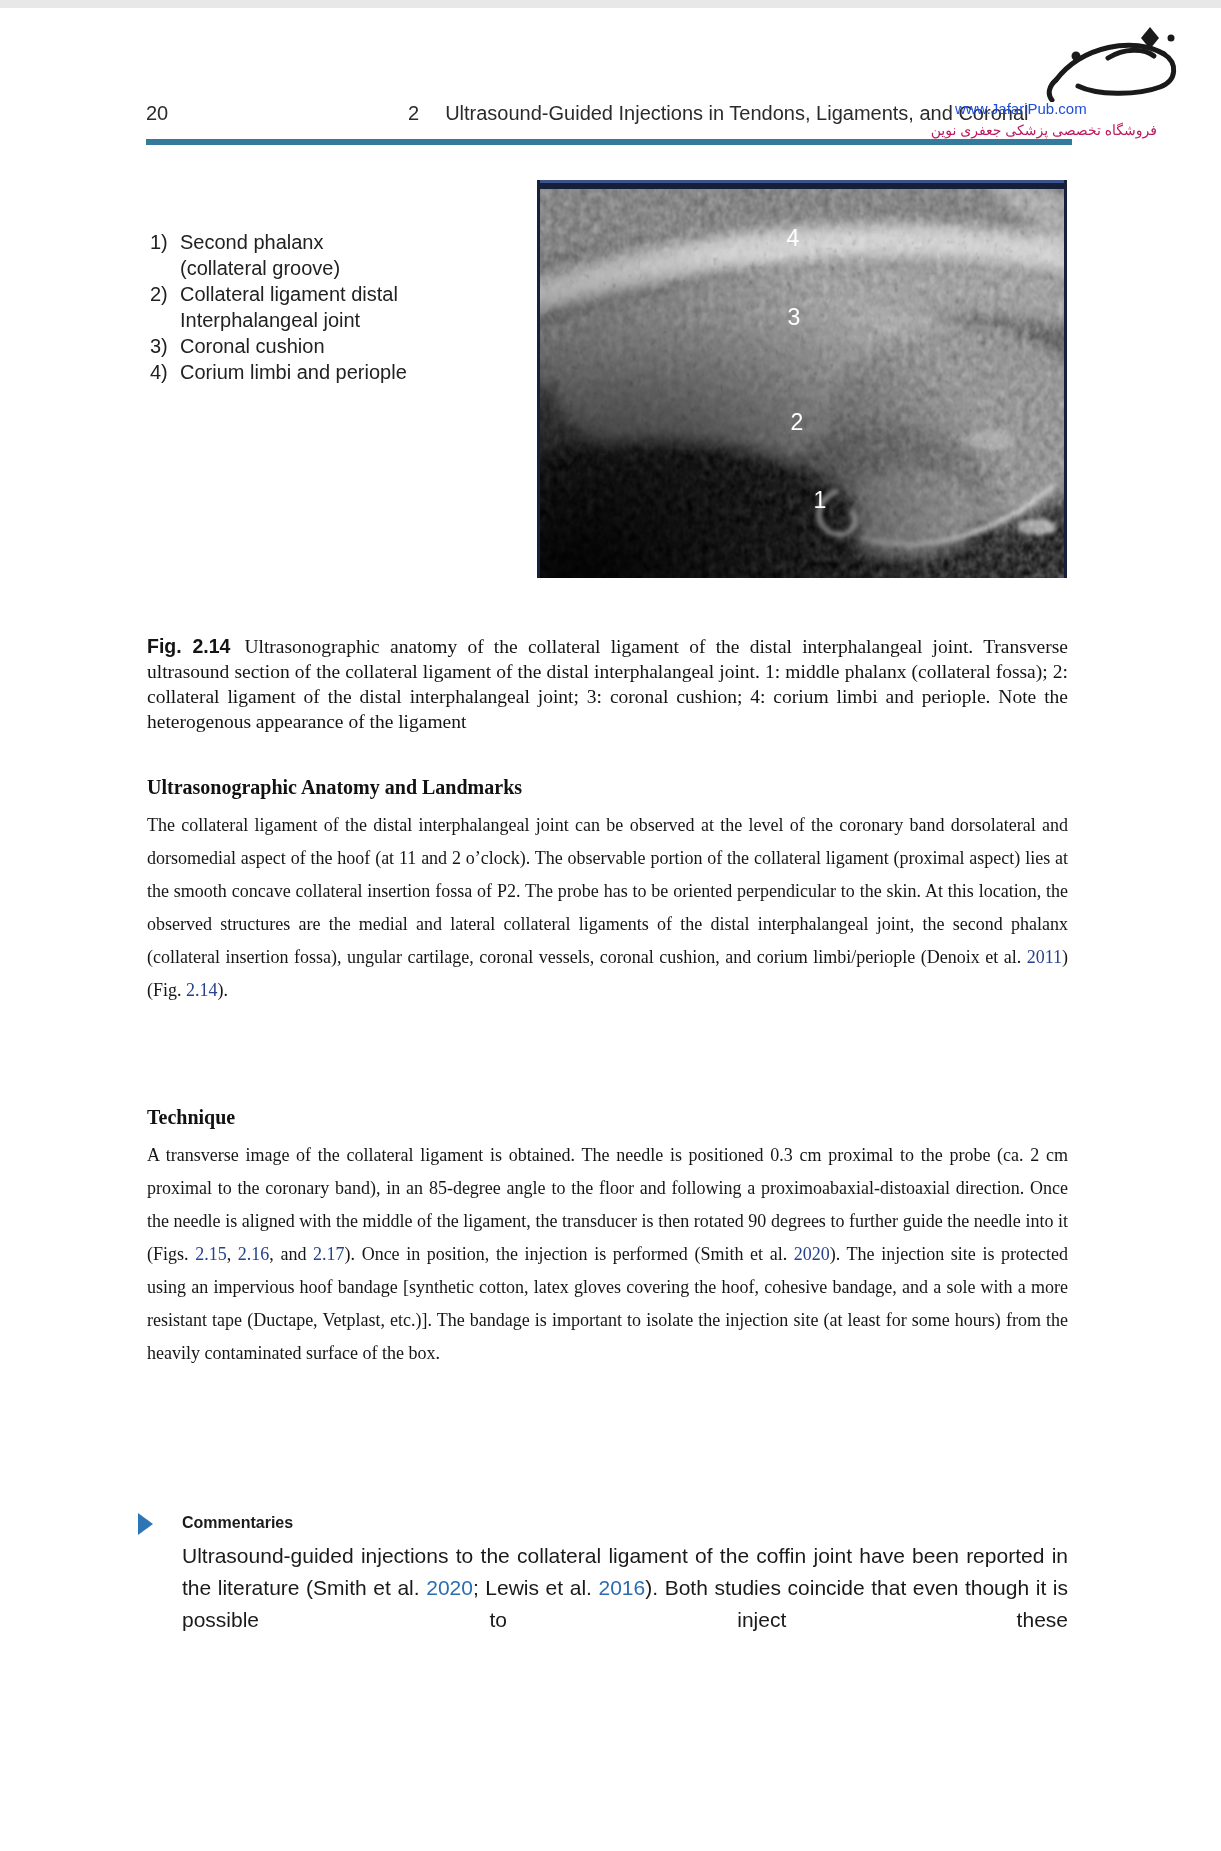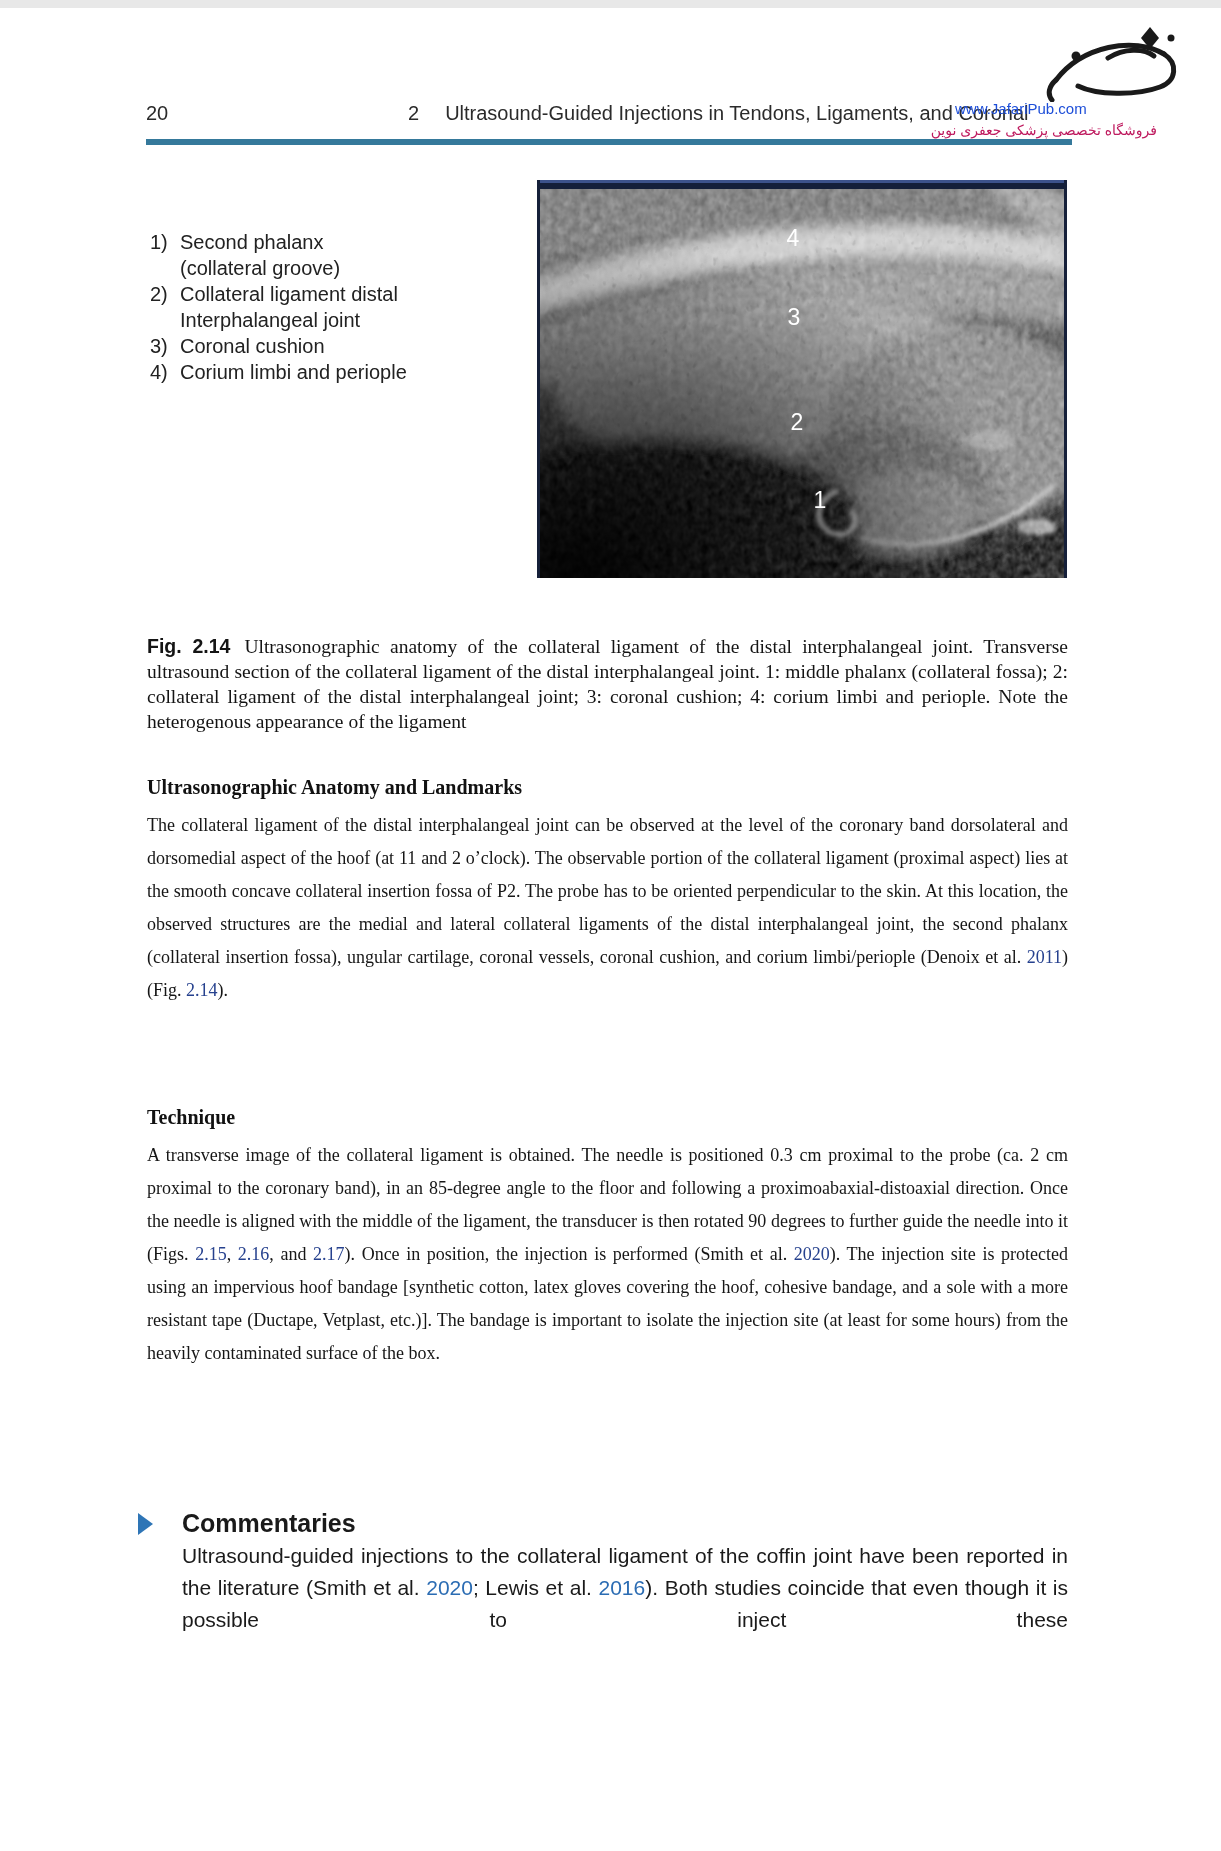--- a/index.html
+++ b/index.html
@@ -47,21 +47,21 @@
   .p-technique{top:1131px;}
   .body-para .ref{color:#26418e;}
 
   
   .commentaries{position:absolute;left:138px;top:1502px;width:930px;
         font-family:"Liberation Sans",sans-serif;color:#1a1a1a;}
   .comm-marker{position:absolute;left:0;top:3px;width:0;height:0;
         border-top:11px solid transparent;border-bottom:11px solid transparent;
         border-left:15px solid #2e75b6;}
   .comm-body{margin-left:44px;}
-  .comm-heading{font-size:25px;font-weight:bold;line-height:26px;margin:0;}
+  .comm-heading{font-size:16px;font-weight:bold;line-height:26px;margin:0;}
   .comm-para{margin:4px 0 0 0;width:886px;font-size:21px;line-height:32px;
         text-align:justify;text-align-last:justify;}
   .comm-para .ref{color:#2b6cb3;}
 </style>
 </head>
 <body>
 
 <div class="page">
 
   <span class="page-number">20</span>

